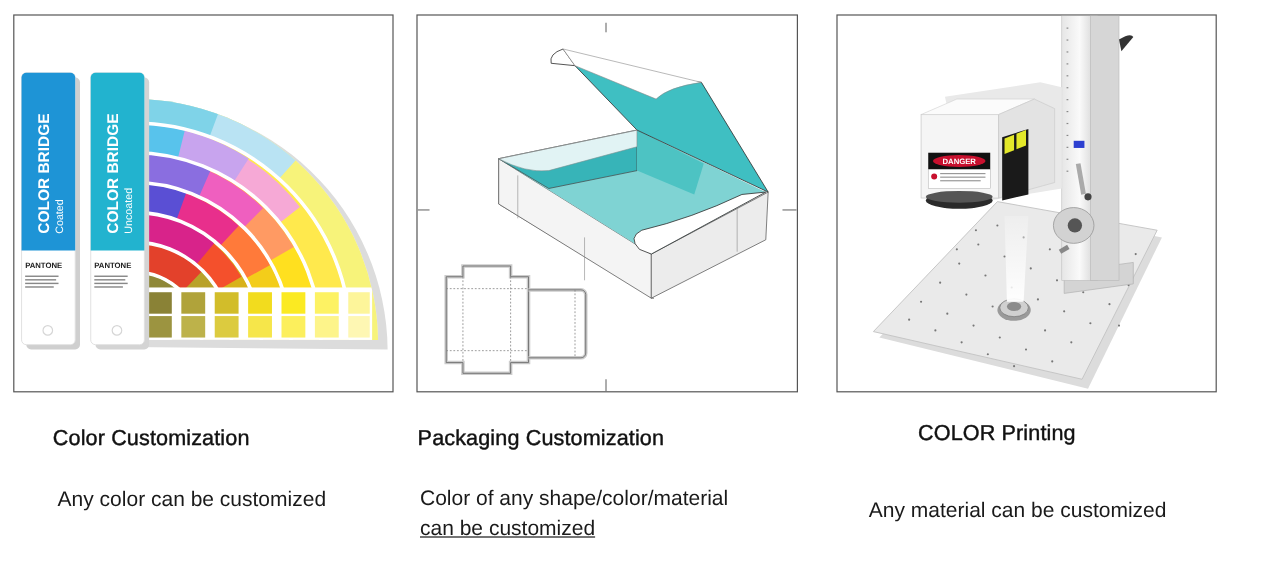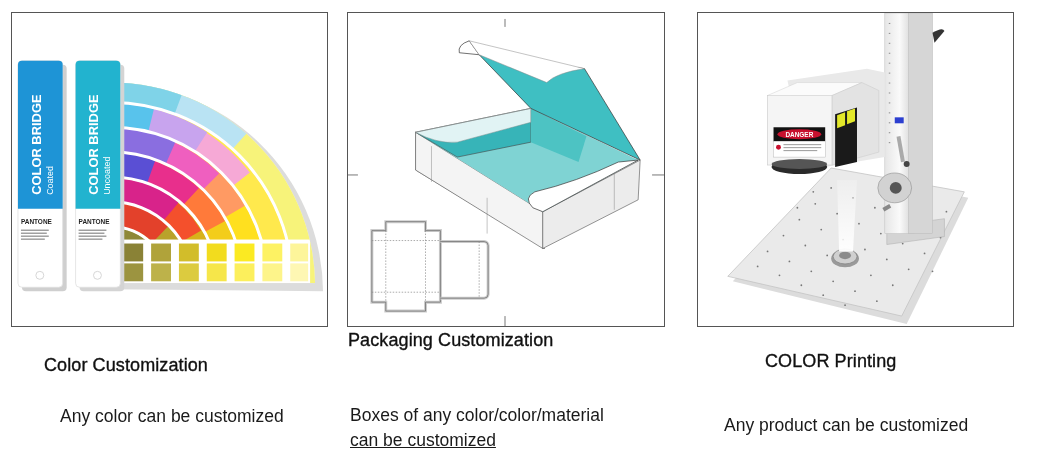--- a/index.html
+++ b/index.html
@@ -7,22 +7,22 @@
          font-family:"Liberation Sans", sans-serif; color:#111; }
   .panel { position:absolute; top:12px; height:315px; border:1.5px solid #555; background:#fff; box-sizing:border-box; overflow:hidden; }
   #p1 { left:11px; width:317px; }
   #p2 { left:347px; width:318px; }
   #p3 { left:697px; width:317px; }
   .panel svg { position:absolute; left:0; top:0; width:100%; height:100%; }
   .title { position:absolute; font-size:18px; font-weight:normal; color:#111; white-space:nowrap; letter-spacing:0.1px;
            -webkit-text-stroke:0.35px #111; }
   .sub { position:absolute; font-size:17.5px; color:#1a1a1a; white-space:nowrap; line-height:25px; }
   #t1 { left:44px; top:355px; }
-  #s1 { left:60px; top:404px; }
-  #t2 { left:348px; top:330px; }
+  #s1 { left:48px; top:404px; }
+  #t2 { left:348px; top:355px; }
   #s2 { left:350px; top:403px; }
   #s2b { left:350px; top:428px;text-decoration:underline; }
   #t3 { left:765px; top:351px; }
   #s3 { left:724px; top:413px; }
 </style>
 </head>
 <body>
 
 <div id="p1" class="panel">
   <svg viewBox="0 0 317 315">
@@ -288,17 +288,17 @@
 
     <ellipse cx="102" cy="155" rx="28" ry="7" fill="#2a2a2a"></ellipse>
     <ellipse cx="102" cy="152" rx="28" ry="5" fill="#555"></ellipse>
   </svg>
 </div>
 
 <div id="t1" class="title">Color Customization</div>
 <div id="s1" class="sub">Any color can be customized</div>
 
 <div id="t2" class="title">Packaging Customization</div>
-<div id="s2" class="sub">Boxes of any color/color/material</div>
+<div id="s2" class="sub">Color of any shape/color/material</div>
 <div id="s2b" class="sub">can be customized</div>
 
 <div id="t3" class="title">COLOR Printing</div>
-<div id="s3" class="sub">Any product can be customized</div>
+<div id="s3" class="sub">Any material can be customized</div>
 
 </body></html>

